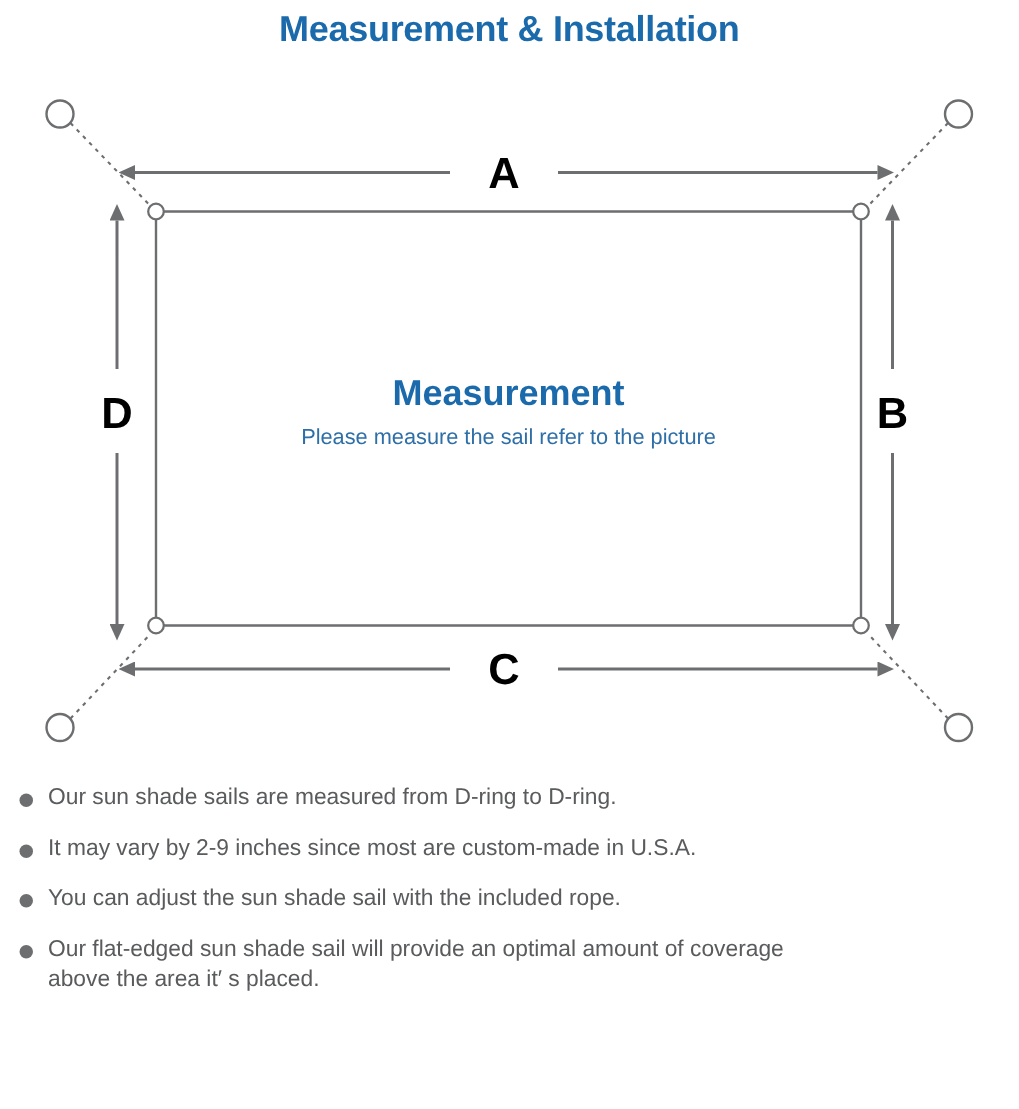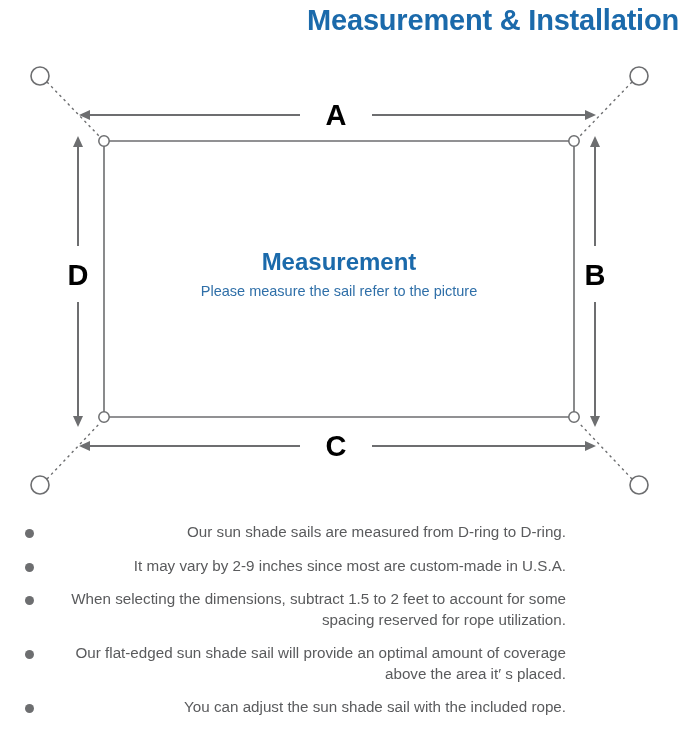--- a/index.html
+++ b/index.html
@@ -13,22 +13,22 @@
     font-family: "Liberation Sans", sans-serif;
     color: #58595b;
     overflow: hidden;
     position: relative;
   }
   #page-title {
     position: absolute;
     left: 0;
     top: 0;
     width: 679px;
-    text-align: right;
-    font-size: 29px;
+    text-align: center;
+    font-size: 24px;
     font-weight: bold;
     color: #1b6aab;
     letter-spacing: -0.2px;
     line-height: 40px;
   }
   #diagram {
     position: absolute;
     left: 0;
     top: 44px;
     width: 679px;
@@ -50,25 +50,24 @@
     fill: #1b6aab;
   }
   .svg-text-center-sub {
     font-family: "Liberation Sans", sans-serif;
     font-size: 14.5px;
     font-weight: normal;
     fill: #2f6fa8;
   }
   #notes {
     position: absolute;
-    left: 12px;
+    left: 0;
     top: 522px;
     width: 560px;
     padding: 0;
-    text-align: right;
   }
   .note-row {
     display: flex;
     align-items: flex-start;
     margin-bottom: 13px;
   }
   .note-bullet {
     flex: 0 0 auto;
     width: 9px;
     height: 9px;
@@ -157,23 +156,19 @@
   <div class="note-row">
     <span class="note-bullet"></span>
     <span class="note-text">Our sun shade sails are measured from D-ring to D-ring.</span>
   </div>
   <div class="note-row">
     <span class="note-bullet"></span>
     <span class="note-text">It may vary by 2-9 inches since most are custom-made in U.S.A.</span>
   </div>
   <div class="note-row">
     <span class="note-bullet"></span>
-    <span class="note-text">When selecting the dimensions, subtract 1.5 to 2 feet to account for some spacing reserved for rope utilization.</span>
+    <span class="note-text">You can adjust the sun shade sail with the included rope.</span>
   </div>
   <div class="note-row">
     <span class="note-bullet"></span>
     <span class="note-text">Our flat-edged sun shade sail will provide an optimal amount of coverage above the area it′ s placed.</span>
   </div>
-  <div class="note-row">
-    <span class="note-bullet"></span>
-    <span class="note-text">You can adjust the sun shade sail with the included rope.</span>
-  </div>
 </div>
 
 </body></html>

